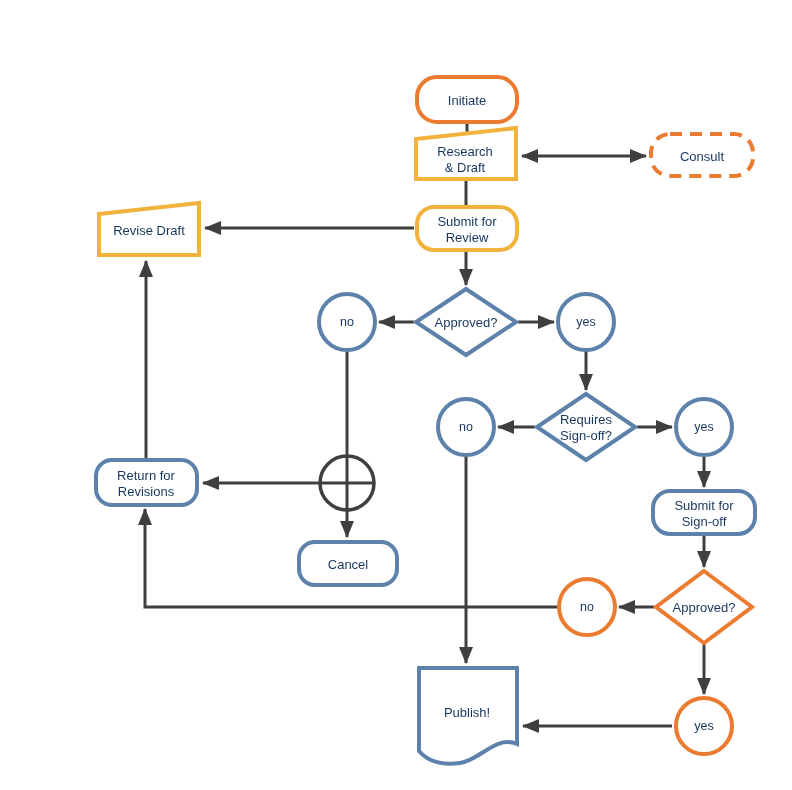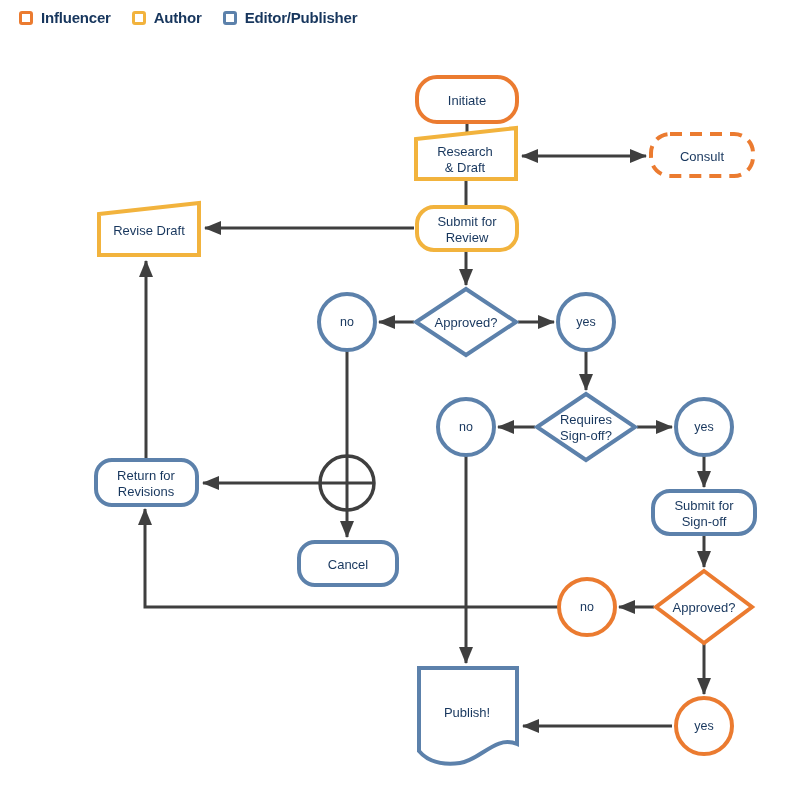--- a/index.html
+++ b/index.html
@@ -45,34 +45,20 @@
     text-anchor: middle;
     dominant-baseline: central;
   }
   .clabel { font-size: 12.5px; }
 </style>
 </head>
 <body>
 
 <div class="canvas">
 
-  <div class="legend">
-    <div class="legend-item">
-      <span class="swatch sw-influencer"></span>
-      <span class="legend-label">Influencer</span>
-    </div>
-    <div class="legend-item">
-      <span class="swatch sw-author"></span>
-      <span class="legend-label">Author</span>
-    </div>
-    <div class="legend-item">
-      <span class="swatch sw-editor"></span>
-      <span class="legend-label">Editor/Publisher</span>
-    </div>
-  </div>
 
   <svg class="diagram" width="792" height="790" viewBox="0 0 792 790">
     <defs>
       <marker id="ah" markerUnits="userSpaceOnUse" markerWidth="18" markerHeight="14" refX="16" refY="7" orient="auto-start-reverse">
         <path d="M0,0 L17,7 L0,14 Z" class="arrowhead"></path>
       </marker>
     </defs>
 
     <g>
       <line class="edge" x1="467" y1="121" x2="467" y2="135"></line>

